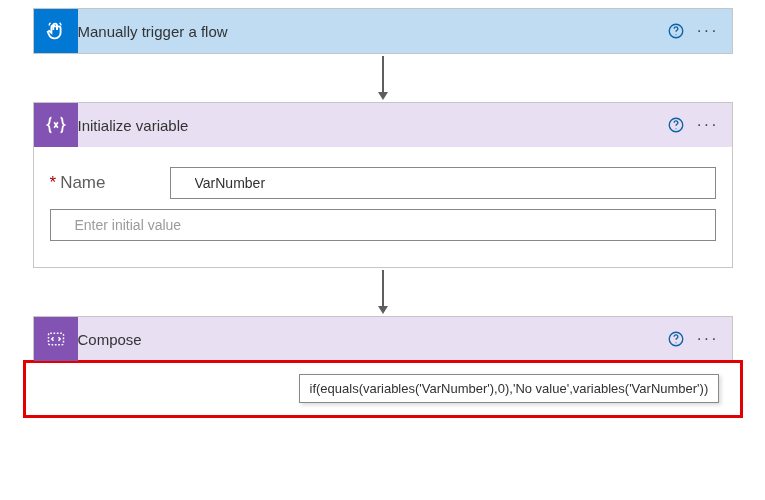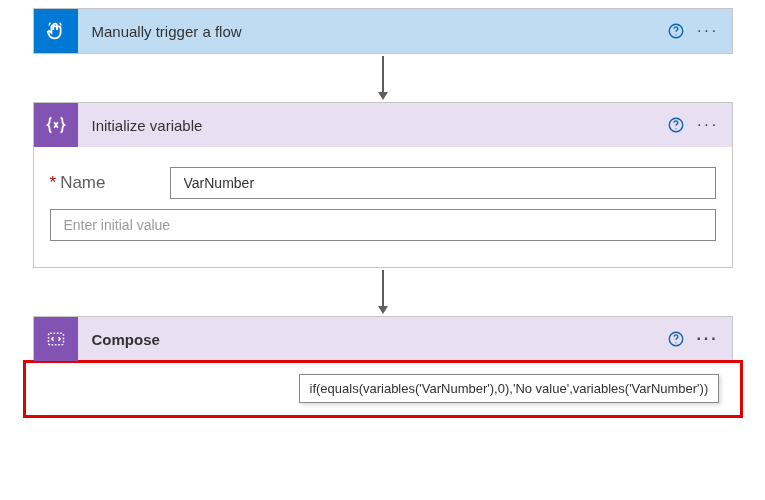--- a/index.html
+++ b/index.html
@@ -20,38 +20,37 @@
   }
 
   .card-header {
     display: flex;
     align-items: center;
     height: 44px;
     padding-right: 8px;
   }
   .hdr-trigger { background: #bfdcf2; }
   .hdr-var     { background: #e9dff2; }
-  .hdr-compose { background: #e9dff2; font-weight: bold; }
+  .hdr-compose { background: #e9dff2; }
 
   .hdr-icon {
     width: 44px;
     height: 44px;
     display: flex;
     align-items: center;
     justify-content: center;
     color: #fff;
     flex-shrink: 0;
   }
   .icon-trigger { background: #0078d4; }
   .icon-var     { background: #8253b3; }
   .icon-compose { background: #8253b3; }
 
   .hdr-title {
     flex: 1;
-    padding-left: 14px;
     font-size: 15px;
     color: #333;
   }
   .hdr-help {
     width: 32px; height: 32px;
     display:flex;align-items:center;justify-content:center;
     color:#0b62a6;
     border-radius:2px;
     cursor:pointer;
   }
@@ -81,21 +80,21 @@
   }
   .req::before {
     content: "*";
     color: #a80000;
     margin-right: 4px;
   }
   .field-input {
     flex: 1;
     height: 32px;
     border: 1px solid #8a8886;
-    padding: 0 13px;
+    padding: 0 24px;
     font-size: 14px;
     font-family: inherit;
     color: #323130;
     background:#fff;
   }
   .field-input::placeholder { color: #9b9b9b; }
   .field-select {
     flex: 1;
     height: 32px;
     border: 1px solid #8a8886;

